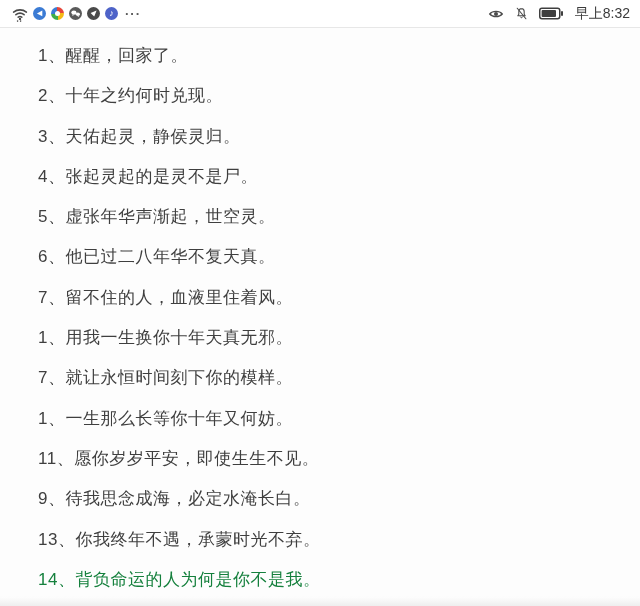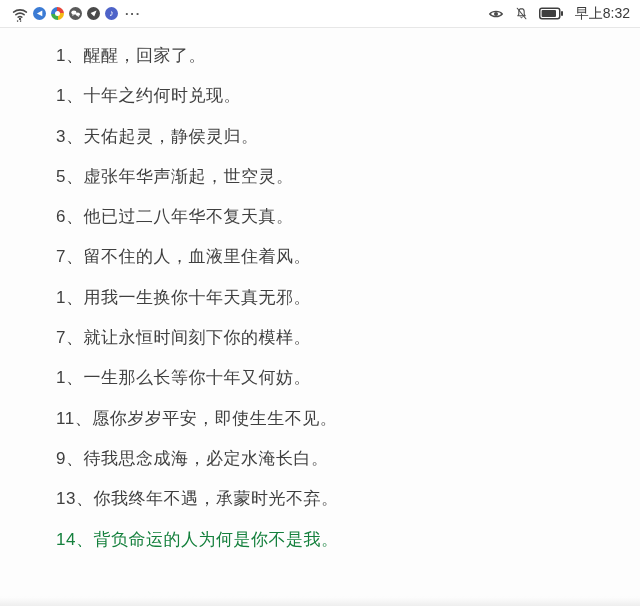--- a/index.html
+++ b/index.html
@@ -46,21 +46,21 @@
   }
   
   .content{
     background:#fdfdfd;
     padding-top:8px;
     height:569px;
     box-sizing:border-box;
   }
   .row{
     height:40.3px;line-height:40.3px;
-    padding-left:56px;
+    padding-left:38px;
     font-size:17px;color:#3f3f3f;
     letter-spacing:0.5px;
     white-space:nowrap;
   }
   .row.faded{color:#15803d;}
   
   .bottom-fade{
     position:absolute;left:0;bottom:0;width:100%;height:10px;
     background:linear-gradient(to bottom, rgba(233,233,233,0) 0%, rgba(224,224,224,0.55) 100%);
     pointer-events:none;
@@ -124,22 +124,23 @@
         <rect x="2.6" y="2.6" width="14.4" height="6.8" rx="1" fill="#3f3f3f"></rect>
         <rect x="22" y="3.6" width="2" height="4.8" rx="1" fill="#3f3f3f"></rect>
       </svg>
     </span>
     <span class="sb-time">早上8:32</span>
   </div>
 </div>
 
 <div class="content">
   <div class="row">1、醒醒，回家了。</div>
-  <div class="row">1、十年之约何时兑现。</div>
+  <div class="row">2、十年之约何时兑现。</div>
   <div class="row">3、天佑起灵，静侯灵归。</div>
+  <div class="row">4、张起灵起的是灵不是尸。</div>
   <div class="row">5、虚张年华声渐起，世空灵。</div>
   <div class="row">6、他已过二八年华不复天真。</div>
   <div class="row">7、留不住的人，血液里住着风。</div>
   <div class="row">1、用我一生换你十年天真无邪。</div>
   <div class="row">7、就让永恒时间刻下你的模样。</div>
   <div class="row">1、一生那么长等你十年又何妨。</div>
   <div class="row">11、愿你岁岁平安，即使生生不见。</div>
   <div class="row">9、待我思念成海，必定水淹长白。</div>
   <div class="row">13、你我终年不遇，承蒙时光不弃。</div>
   <div class="row faded">14、背负命运的人为何是你不是我。</div>

